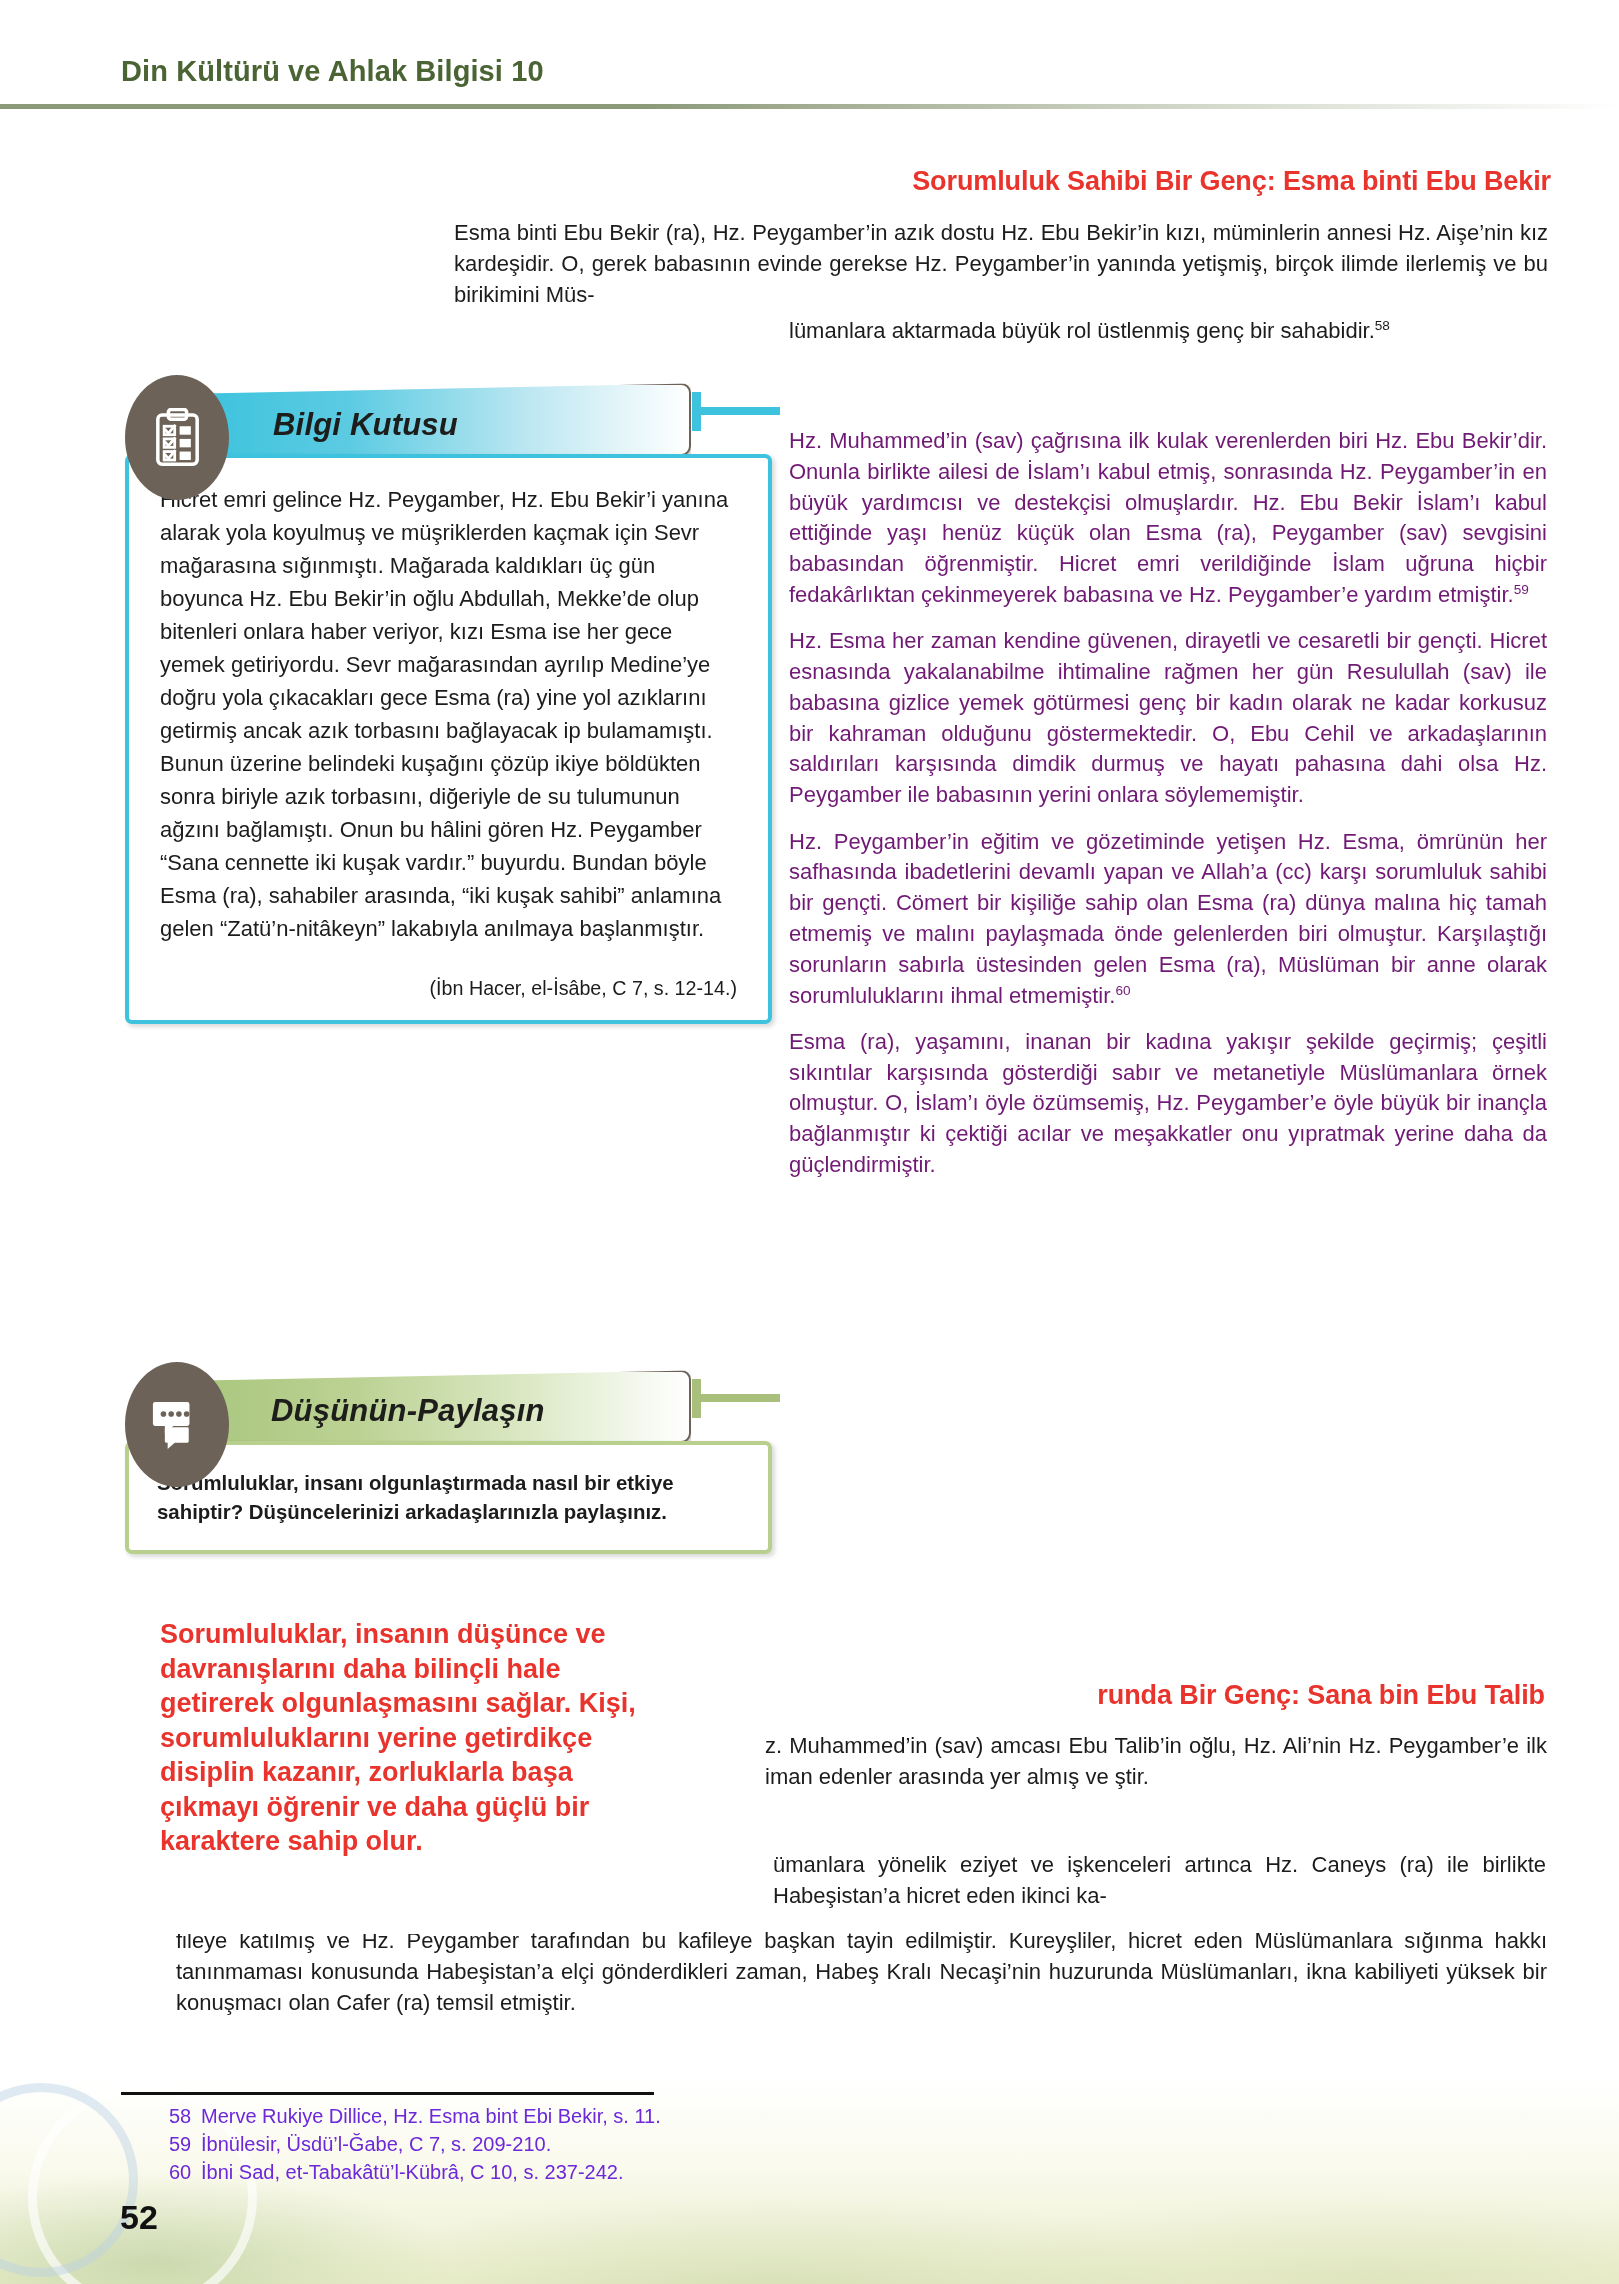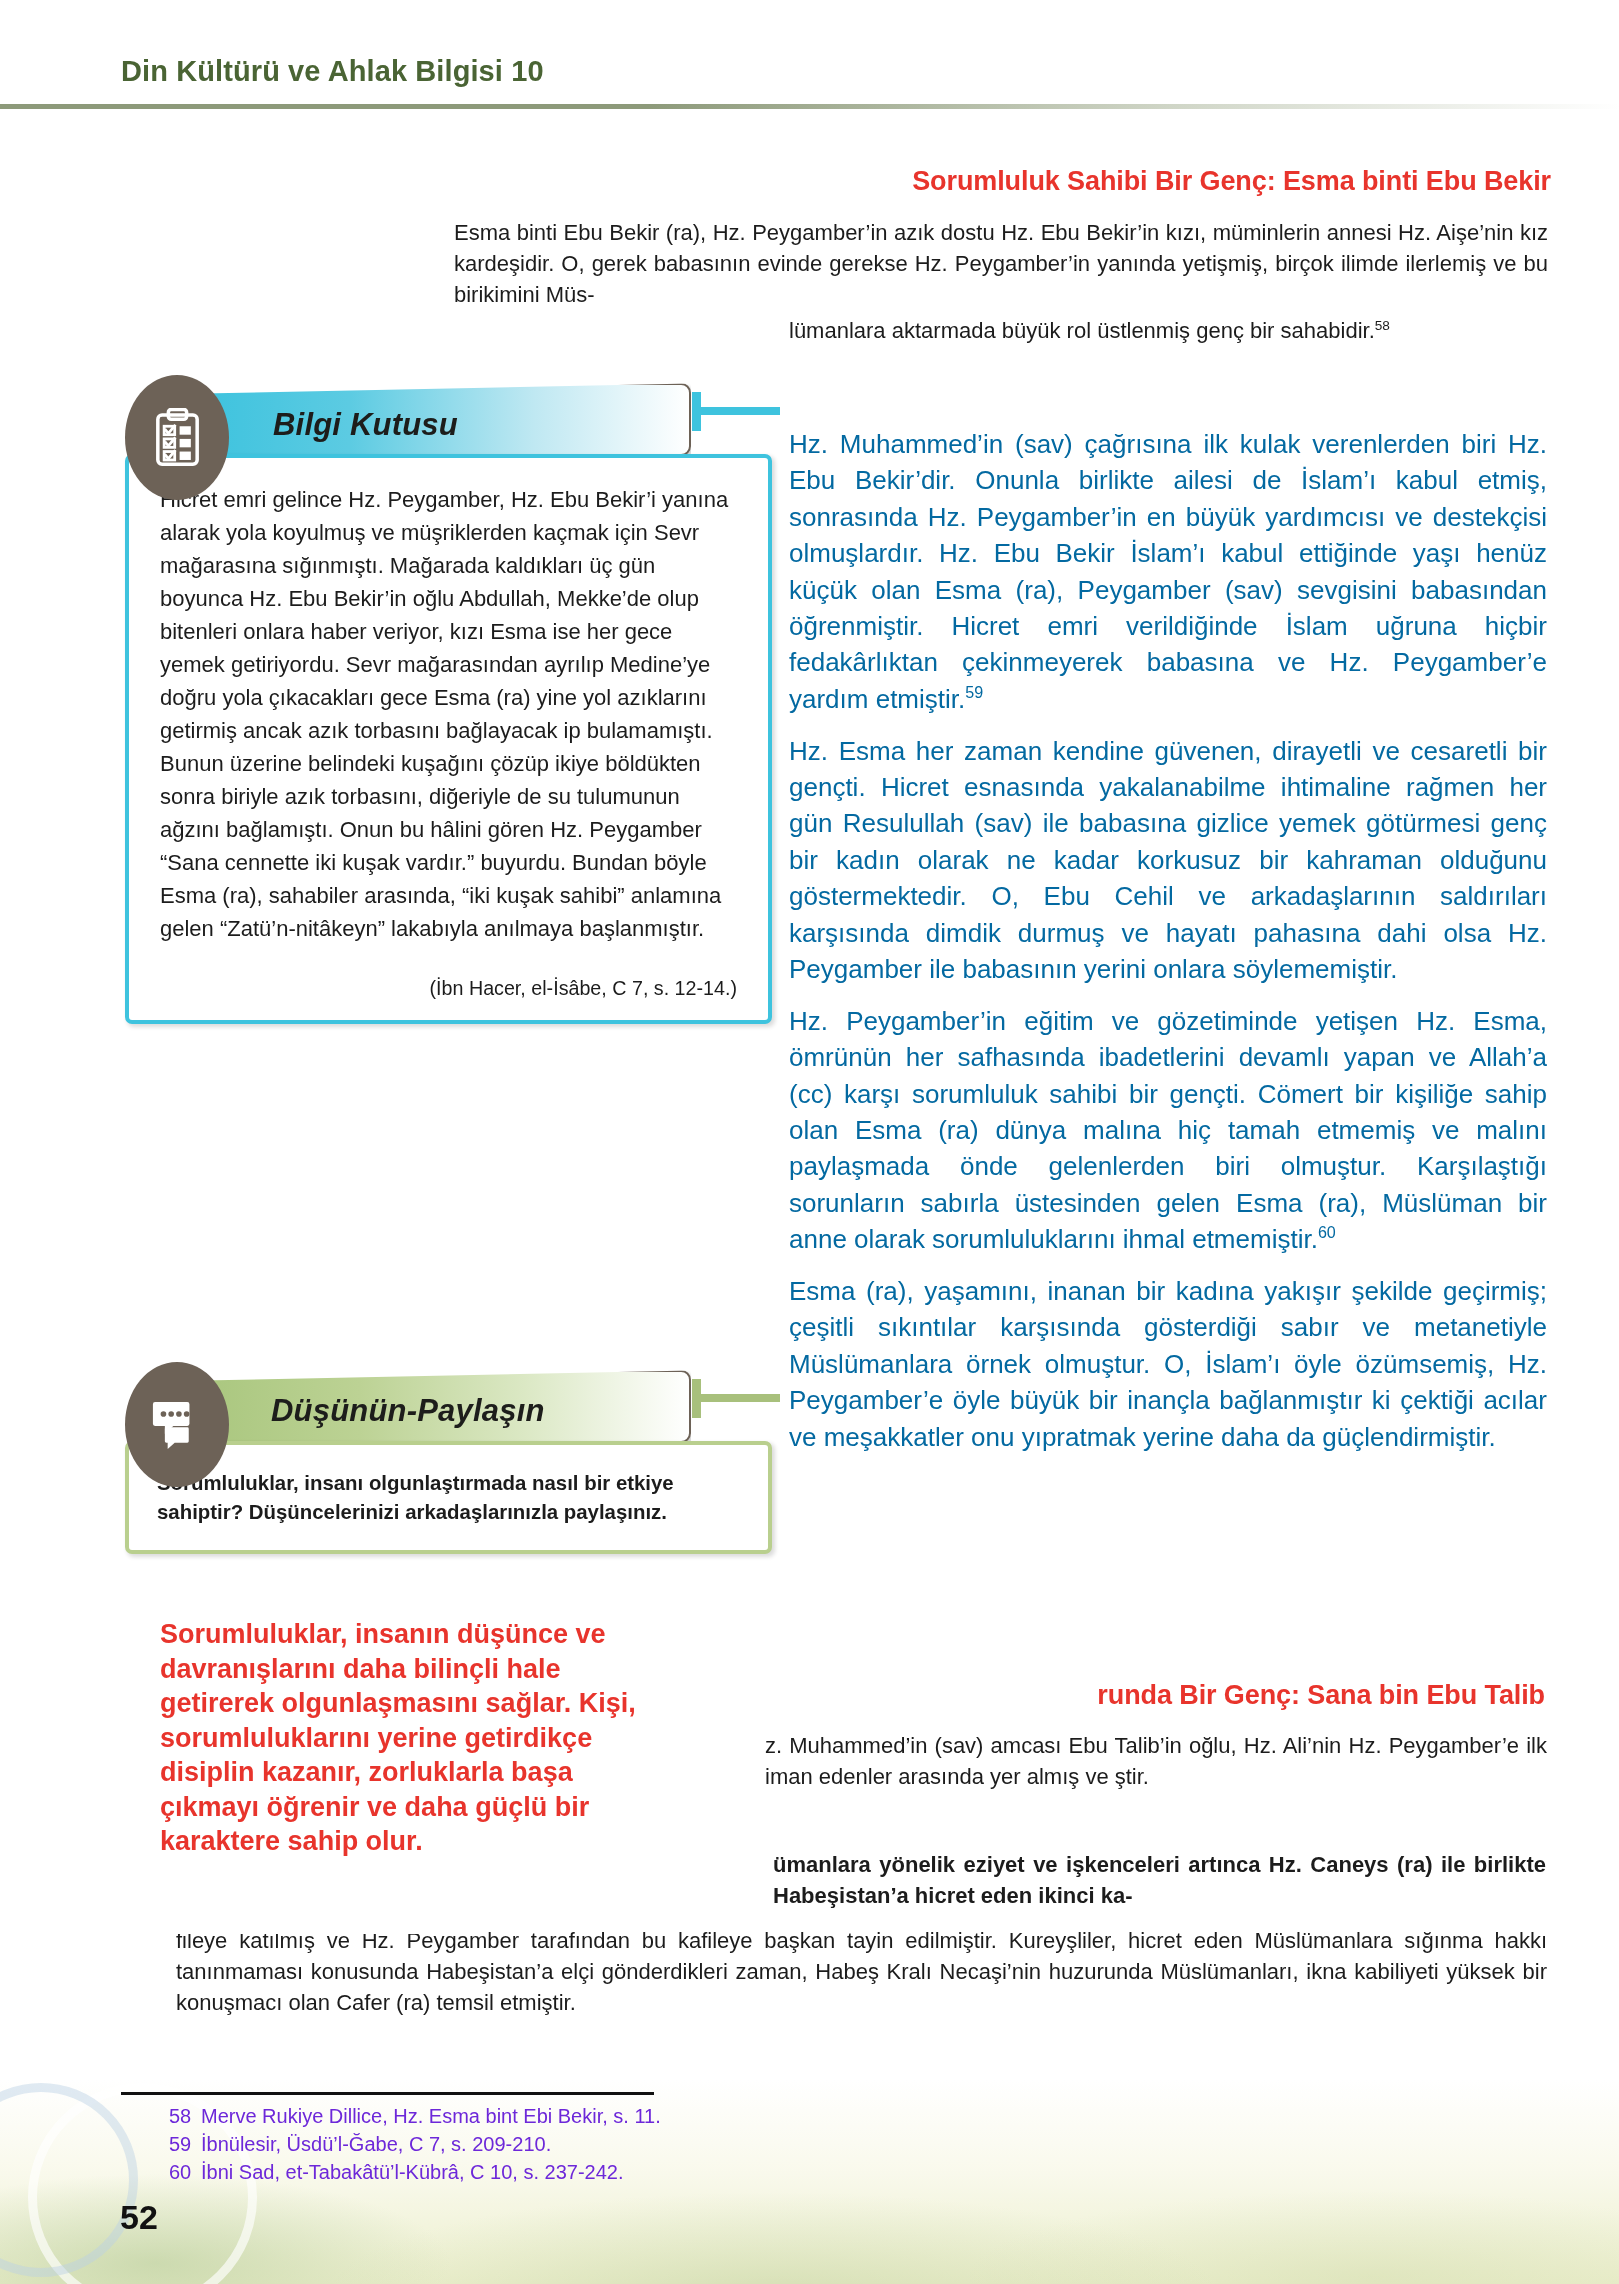--- a/index.html
+++ b/index.html
@@ -51,21 +51,21 @@
     color:#e8342c;font-size:27px;font-weight:700;letter-spacing:-0.1px;
     line-height:1.15;
     text-align:right;
   }
   .sec-title-main{
     position:absolute;left:454px;top:166px;width:1097px;z-index:7;
   }
 
   
   .body-p{
-    font-size:26px;line-height:1.40;color:#0369a1;
+    font-size:22px;line-height:1.40;color:#701a75;
     text-align:justify;margin:0 0 15.5px 0;
     font-weight:400;
   }
   sup{font-size:.62em;vertical-align:super;line-height:0;}
 
   
   .intro-wrap{
     position:absolute;left:454px;top:218px;width:1094px;z-index:6;
   }
   .intro-l1{
@@ -147,21 +147,21 @@
   
   .sec-title-2{
     position:absolute;left:765px;top:1680px;width:780px;z-index:3;
   }
   .cafer-p{
     position:absolute;left:765px;top:1731px;width:782px;z-index:3;
     font-size:22px;line-height:1.40;color:#1c1c1c;text-align:justify;margin:0;
   }
   .cafer-p2{
     position:absolute;left:773px;top:1850px;width:773px;z-index:3;
-    font-size:22px;line-height:1.40;color:#1c1c1c;text-align:justify;margin:0;font-weight:bold;
+    font-size:22px;line-height:1.40;color:#1c1c1c;text-align:justify;margin:0;
   }
   .cafer-p3{
     position:absolute;left:176px;top:1926px;width:1371px;z-index:3;
     font-size:22px;line-height:1.40;color:#1c1c1c;text-align:justify;margin:0;
   }
 
   
   .mask-white{
     position:absolute;background:#ffffff;z-index:8;
   }

